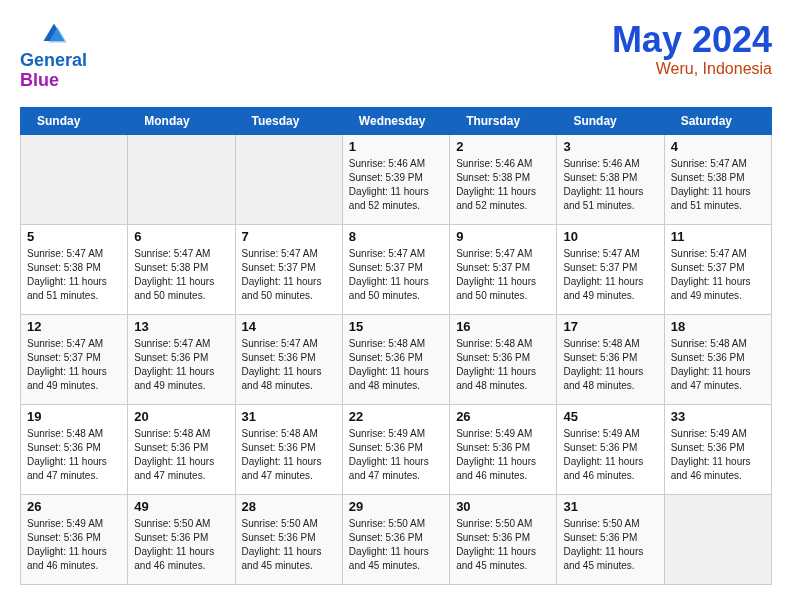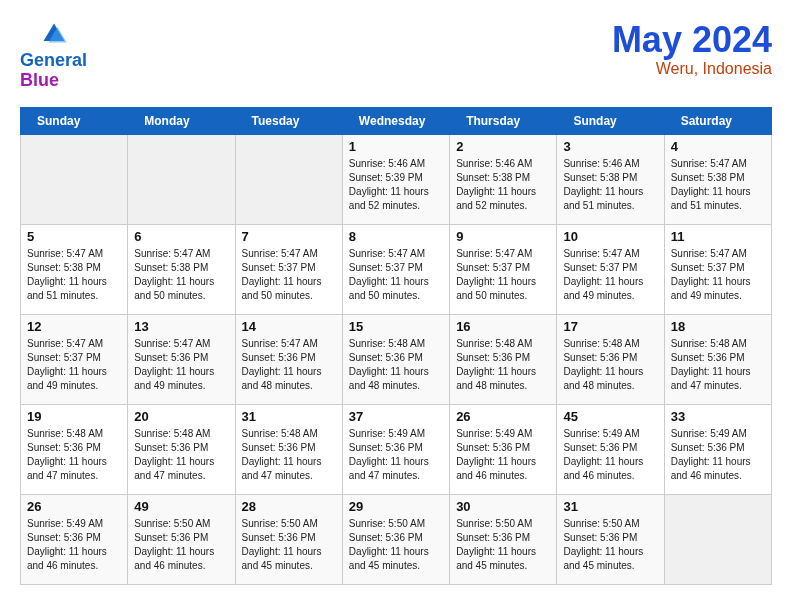--- a/index.html
+++ b/index.html
@@ -277,21 +277,21 @@
 and 47 minutes.</div>
         </td>
         <td>
           <span class="day-num">31</span>
           <div class="day-info" style="white-space: pre-line;">Sunrise: 5:48 AM
 Sunset: 5:36 PM
 Daylight: 11 hours
 and 47 minutes.</div>
         </td>
         <td>
-          <span class="day-num">37</span>
+          <span class="day-num">22</span>
           <div class="day-info" style="white-space: pre-line;">Sunrise: 5:49 AM
 Sunset: 5:36 PM
 Daylight: 11 hours
 and 47 minutes.</div>
         </td>
         <td>
           <span class="day-num">26</span>
           <div class="day-info" style="white-space: pre-line;">Sunrise: 5:49 AM
 Sunset: 5:36 PM
 Daylight: 11 hours

